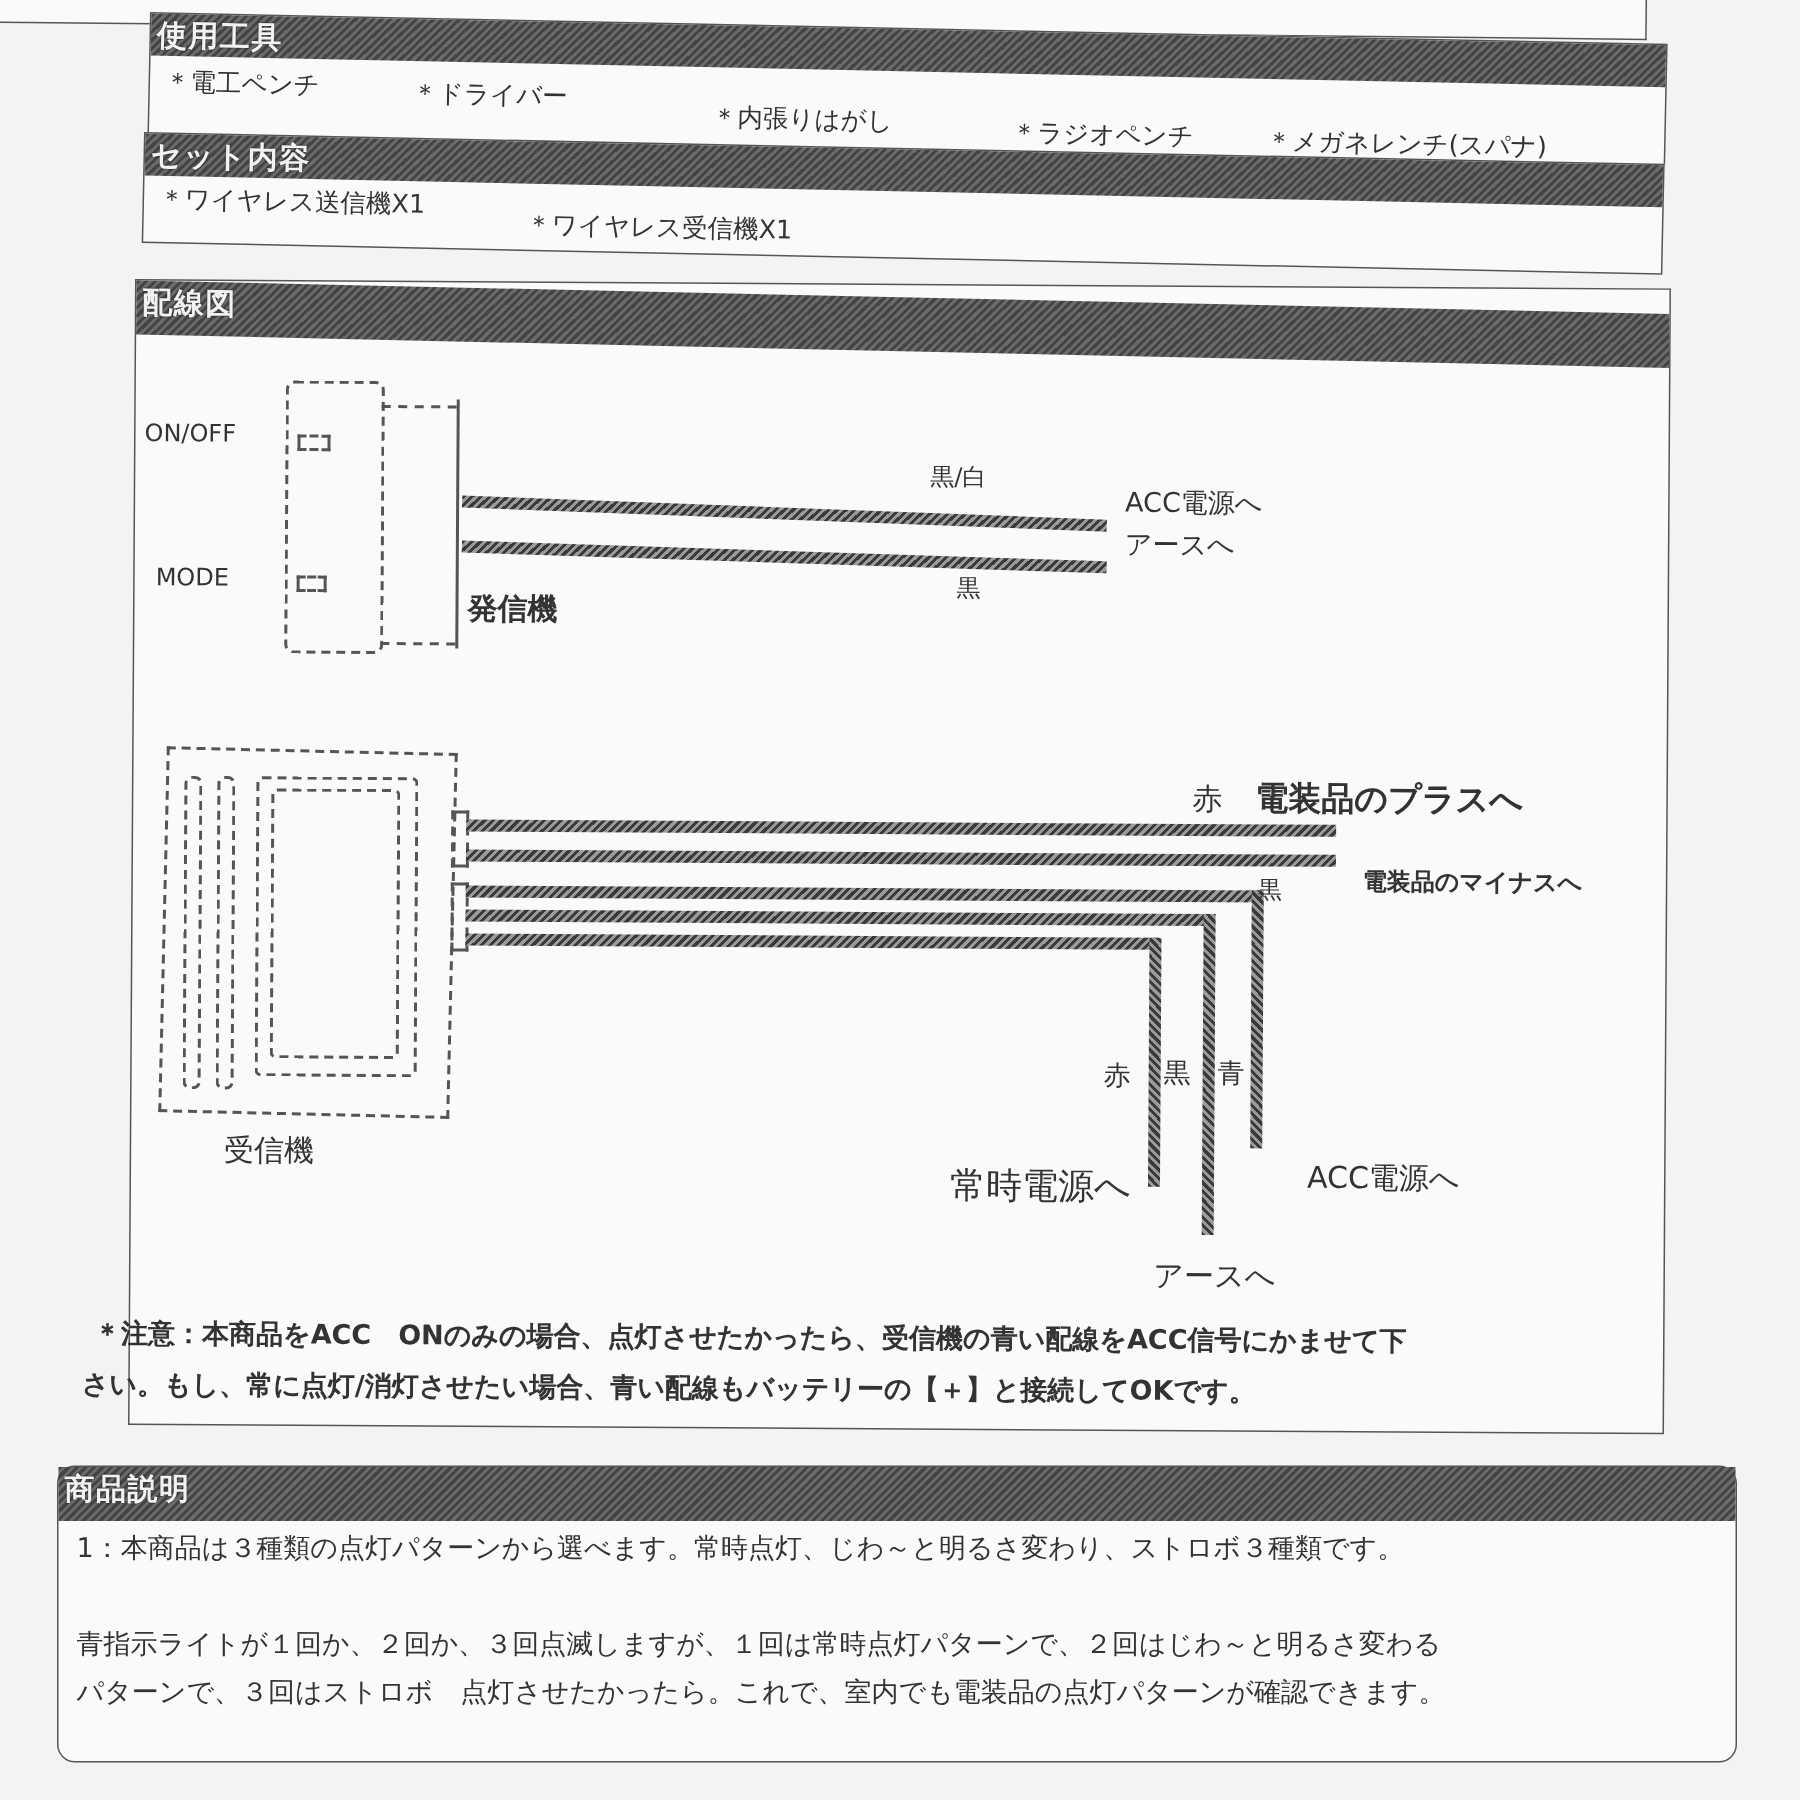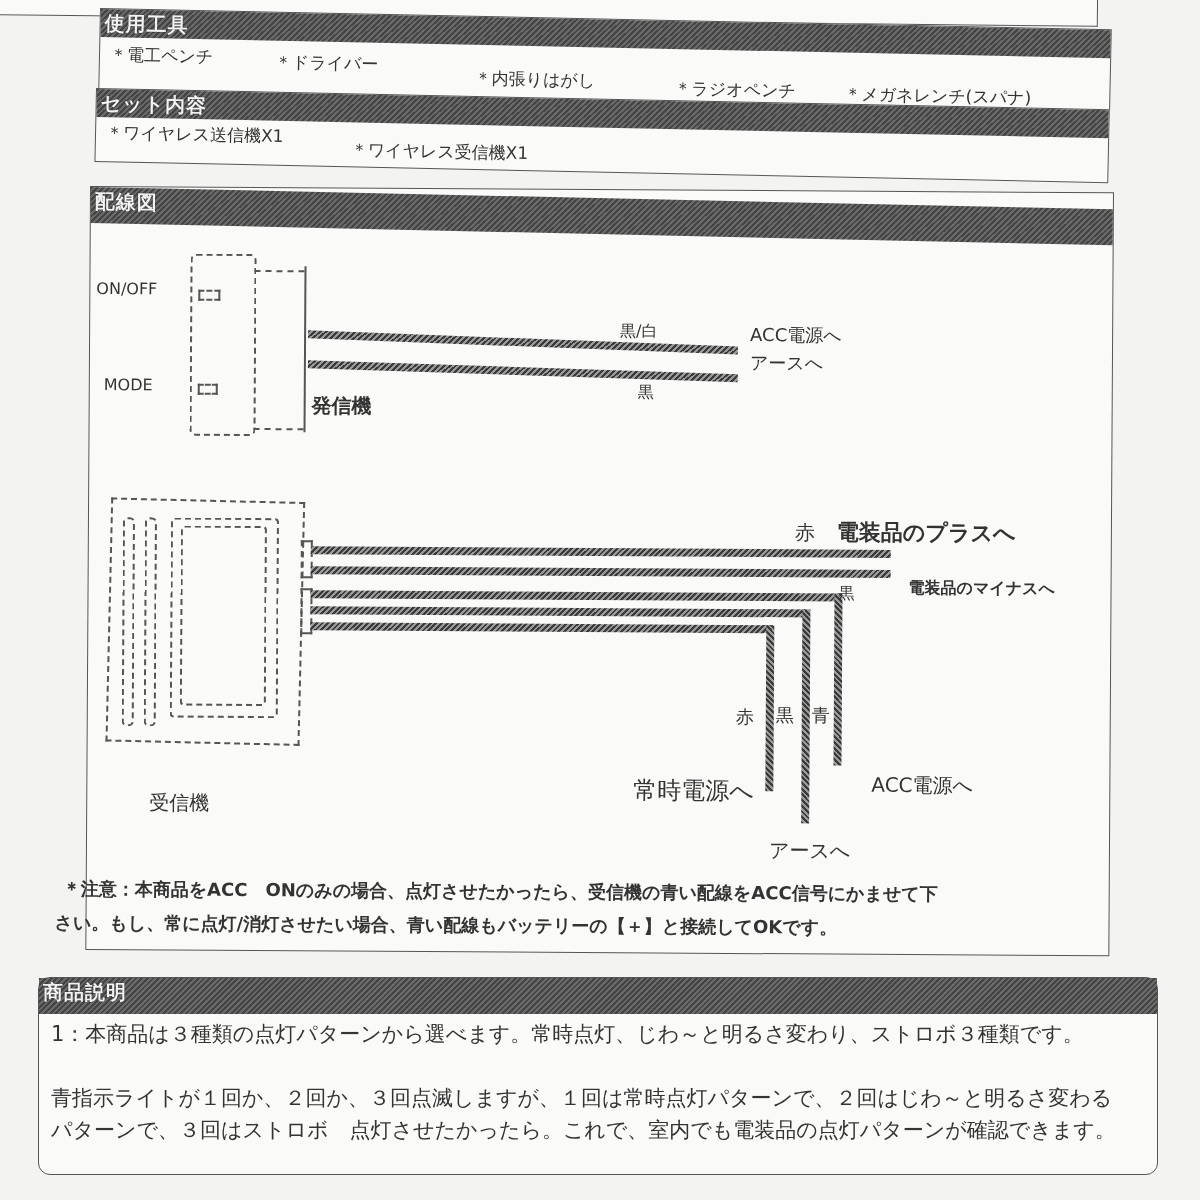--- a/index.html
+++ b/index.html
@@ -29,21 +29,21 @@
   .diagram-label { position:absolute; font-size:18px; color:#333; white-space:nowrap; }
   .wire {
     position:absolute; height:8px;
     background:repeating-linear-gradient(135deg,#3a3a3a 0 2px,#9a9a9a 2px 4px);
   }
   .vwire {
     position:absolute; width:8px;
     background:repeating-linear-gradient(45deg,#3a3a3a 0 2px,#9a9a9a 2px 4px);
   }
   .dashed { position:absolute; border:2px dashed #555; }
-  .para { position:absolute; font-size:21px; color:#333; white-space:nowrap; }
+  .para { position:absolute; font-size:18px; color:#333; white-space:nowrap; }
 </style>
 </head>
 <body>
 
 <div class="sheet">
 
   <div class="box" style="left:-2px; top:-20px; width:1098px; height:40px; transform:rotate(0.6deg); border-top:none;"></div>
 
   <div class="box" style="left:100px; top:8px; width:1010px; height:80px; transform:rotate(1.2deg); transform-origin:left top;">
     <div class="band" style="height:28px;">
@@ -74,31 +74,31 @@
     <div class="dashed" style="left:108px; top:196px; width:16px; height:7px;"></div>
     <span class="diagram-label" style="left:6px; top:92px; font-size:16px;text-align:center;">ON/OFF</span>
     <span class="diagram-label" style="left:14px; top:188px; font-size:16px;">MODE</span>
     <div style="position:absolute; left:214px; top:78px; width:2px; height:166px; background:#555;"></div>
     <div style="position:absolute; left:164px; top:82px; width:50px; height:2px; border-top:2px dashed #555;"></div>
     <div style="position:absolute; left:164px; top:240px; width:50px; height:2px; border-top:2px dashed #555;"></div>
     <span class="diagram-label" style="left:222px; top:204px; font-size:20px; font-weight:bold;">発信機</span>
 
     <div class="wire" style="left:218px; top:142px; width:430px; transform:rotate(1.8deg); transform-origin:left center;"></div>
     <div class="wire" style="left:218px; top:172px; width:430px; transform:rotate(1.5deg); transform-origin:left center;"></div>
-    <span class="diagram-label" style="left:530px; top:131px; font-size:16px;text-align:right;">黒/白</span>
+    <span class="diagram-label" style="left:530px; top:118px; font-size:16px;text-align:right;">黒/白</span>
     <span class="diagram-label" style="left:660px; top:132px;">ACC電源へ</span>
     <span class="diagram-label" style="left:660px; top:160px;">アースへ</span>
     <span class="diagram-label" style="left:548px; top:192px; font-size:16px;">黒</span>
 
     <div class="dashed" style="left:20px; top:312px; width:190px; height:240px; transform:rotate(1deg);"></div>
     <div class="dashed" style="left:34px; top:330px; width:8px; height:205px; border-radius:5px;"></div>
     <div class="dashed" style="left:56px; top:330px; width:8px; height:205px; border-radius:5px;"></div>
     <div class="dashed" style="left:82px; top:330px; width:104px; height:196px; border-radius:4px;"></div>
     <div class="dashed" style="left:92px; top:338px; width:82px; height:176px; border-radius:4px;"></div>
-    <span class="diagram-label" style="left:62px; top:566px; font-size:20px;margin-top:36px;">受信機</span>
+    <span class="diagram-label" style="left:62px; top:566px; font-size:20px;">受信機</span>
 
     <div class="dashed" style="left:212px; top:352px; width:8px; height:34px;"></div>
     <div class="dashed" style="left:212px; top:400px; width:8px; height:42px;"></div>
 
     <div class="wire" style="left:222px; top:358px; width:580px;"></div>
     <div class="wire" style="left:222px; top:378px; width:580px;"></div>
     <div class="wire" style="left:222px; top:402px; width:530px;"></div>
     <div class="vwire" style="left:746px; top:402px; height:172px;"></div>
     <div class="wire" style="left:222px; top:418px; width:498px;"></div>
     <div class="vwire" style="left:714px; top:418px; height:214px;"></div>

